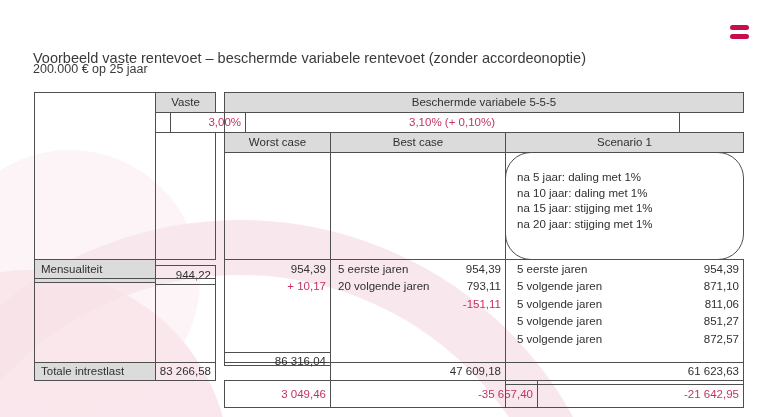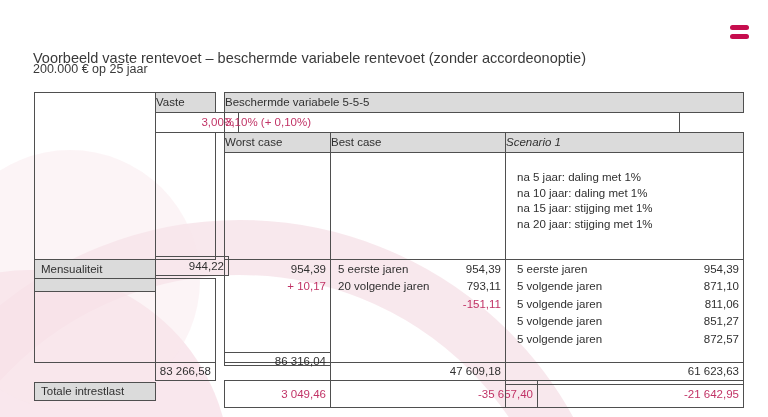--- a/index.html
+++ b/index.html
@@ -35,21 +35,21 @@
     position:absolute;left:725px;top:17px;width:28px;height:26px;
     background:transparent;border:none;cursor:pointer;padding:0;
   }
   .menu-bar{width:19px;height:5px;border-radius:2.5px;background:#c60d4e;margin:4px auto 0 auto;}
 
   .cell{
     position:absolute;border:1px solid #4f4f4f;box-sizing:border-box;
     font-size:11.5px;color:#303030;background:transparent;
   }
   .gray{background:#dbdbdb;}
-  .center{text-align:left;}
+  .center{text-align:center;}
   .num{text-align:right;padding-right:4px;}
   .crimson{color:#c13366;}
   .lh19{line-height:19px;} .lh18{line-height:18px;} .lh17{line-height:17px;} .lh26{line-height:26px;}
   .label-pad{padding-left:6px;}
 
   .pairs{padding-top:1px;}
   .pair{display:flex;justify-content:space-between;line-height:17.4px;padding:0 4px 0 7px;align-items:center;}
   .pair .v{white-space:nowrap;}
   .scen .pair{padding-left:11px;}
 
@@ -66,41 +66,41 @@
 
   <div class="page-title">Voorbeeld vaste rentevoet – beschermde variabele rentevoet (zonder accordeonoptie)</div>
   <div class="page-subtitle">200.000 € op 25 jaar</div>
 
   <button class="menu-btn">
     <span class="menu-bar" style="display:block"></span>
     <span class="menu-bar" style="display:block"></span>
   </button>
 
   <div class="cell" style="left:34px;top:92px;width:122px;height:168px;"></div>
-  <div class="cell gray lh18 label-pad" style="left:34px;top:259px;width:122px;height:33px;">Mensualiteit</div>
+  <div class="cell gray lh18 label-pad" style="left:34px;top:259px;width:122px;height:24px;">Mensualiteit</div>
   <div class="cell" style="left:34px;top:278px;width:122px;height:85px;"></div>
-  <div class="cell gray lh17 label-pad" style="left:34px;top:362px;width:122px;height:19px;margin-top:20px;">Totale intrestlast</div>
+  <div class="cell gray lh17 label-pad" style="left:34px;top:362px;width:122px;height:19px;">Totale intrestlast</div>
 
   <div class="cell gray lh19 center" style="left:155px;top:92px;width:61px;height:21px;">Vaste</div>
-  <div class="cell lh19 num crimson" style="left:155px;top:112px;width:84px;height:21px;">3,00%</div>
+  <div class="cell lh19 num crimson" style="left:170px;top:112px;width:76px;height:21px;">3,00%</div>
   <div class="cell" style="left:155px;top:132px;width:61px;height:128px;"></div>
-  <div class="cell lh18 num" style="left:155px;top:256px;width:74px;height:20px;">944,22</div>
+  <div class="cell lh18 num" style="left:155px;top:265px;width:61px;height:20px;">944,22</div>
   <div class="cell" style="left:155px;top:278px;width:61px;height:85px;"></div>
   <div class="cell lh17 num" style="left:155px;top:362px;width:61px;height:19px;">83 266,58</div>
 
   <div class="cell gray lh19 center" style="left:224px;top:92px;width:520px;height:21px;">Beschermde variabele 5-5-5</div>
   <div class="cell lh19 center crimson" style="left:224px;top:112px;width:456px;height:21px;">3,10% (+ 0,10%)</div>
 
   <div class="cell gray lh19 center" style="left:224px;top:132px;width:107px;height:21px;">Worst case</div>
   <div class="cell gray lh19 center" style="left:330px;top:132px;width:176px;height:21px;">Best case</div>
-  <div class="cell gray lh19 center" style="left:505px;top:132px;width:239px;height:21px;font-style:italic;">Scenario 1</div>
+  <div class="cell gray lh19 center" style="left:505px;top:132px;width:239px;height:21px;">Scenario 1</div>
 
   <div class="cell" style="left:224px;top:152px;width:107px;height:108px;"></div>
   <div class="cell" style="left:330px;top:152px;width:176px;height:108px;"></div>
-  <div class="cell scen-desc" style="left:505px;top:152px;width:239px;height:108px;">
+  <div class="cell scen-desc" style="left:505px;top:152px;width:239px;height:108px;border-radius:26px;">
     <div>na 5 jaar: daling met 1%</div>
     <div>na 10 jaar: daling met 1%</div>
     <div>na 15 jaar: stijging met 1%</div>
     <div>na 20 jaar: stijging met 1%</div>
   </div>
 
   <div class="cell pairs" style="left:224px;top:259px;width:107px;height:104px;">
     <div class="pair">
       <span></span>
       <span class="v">954,39</span>

